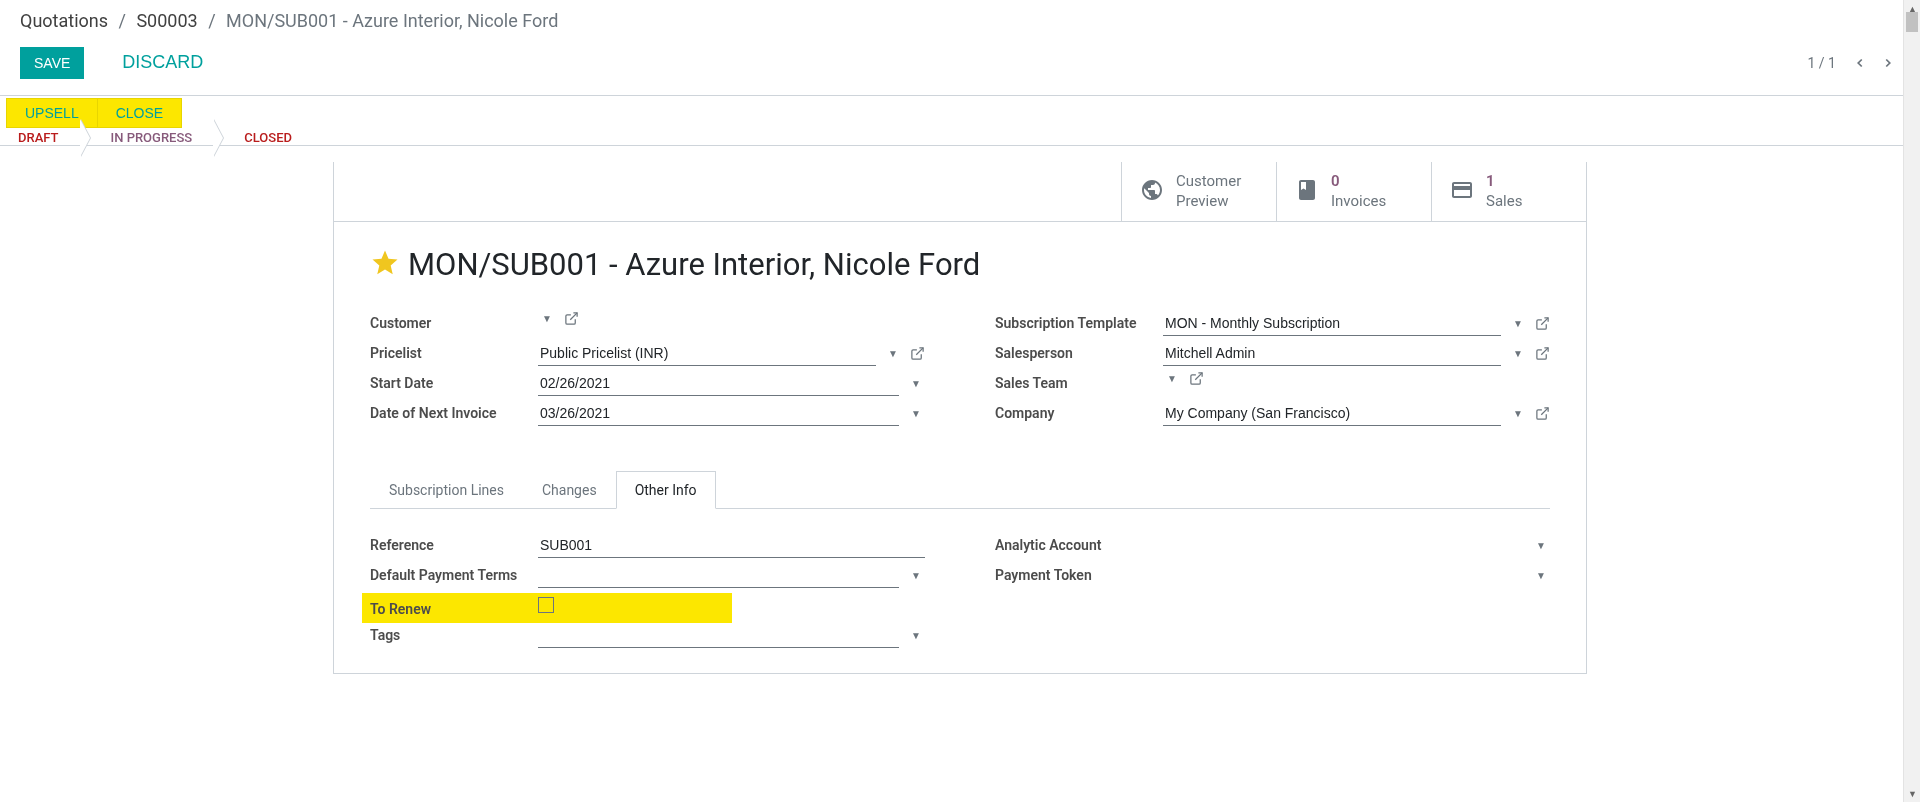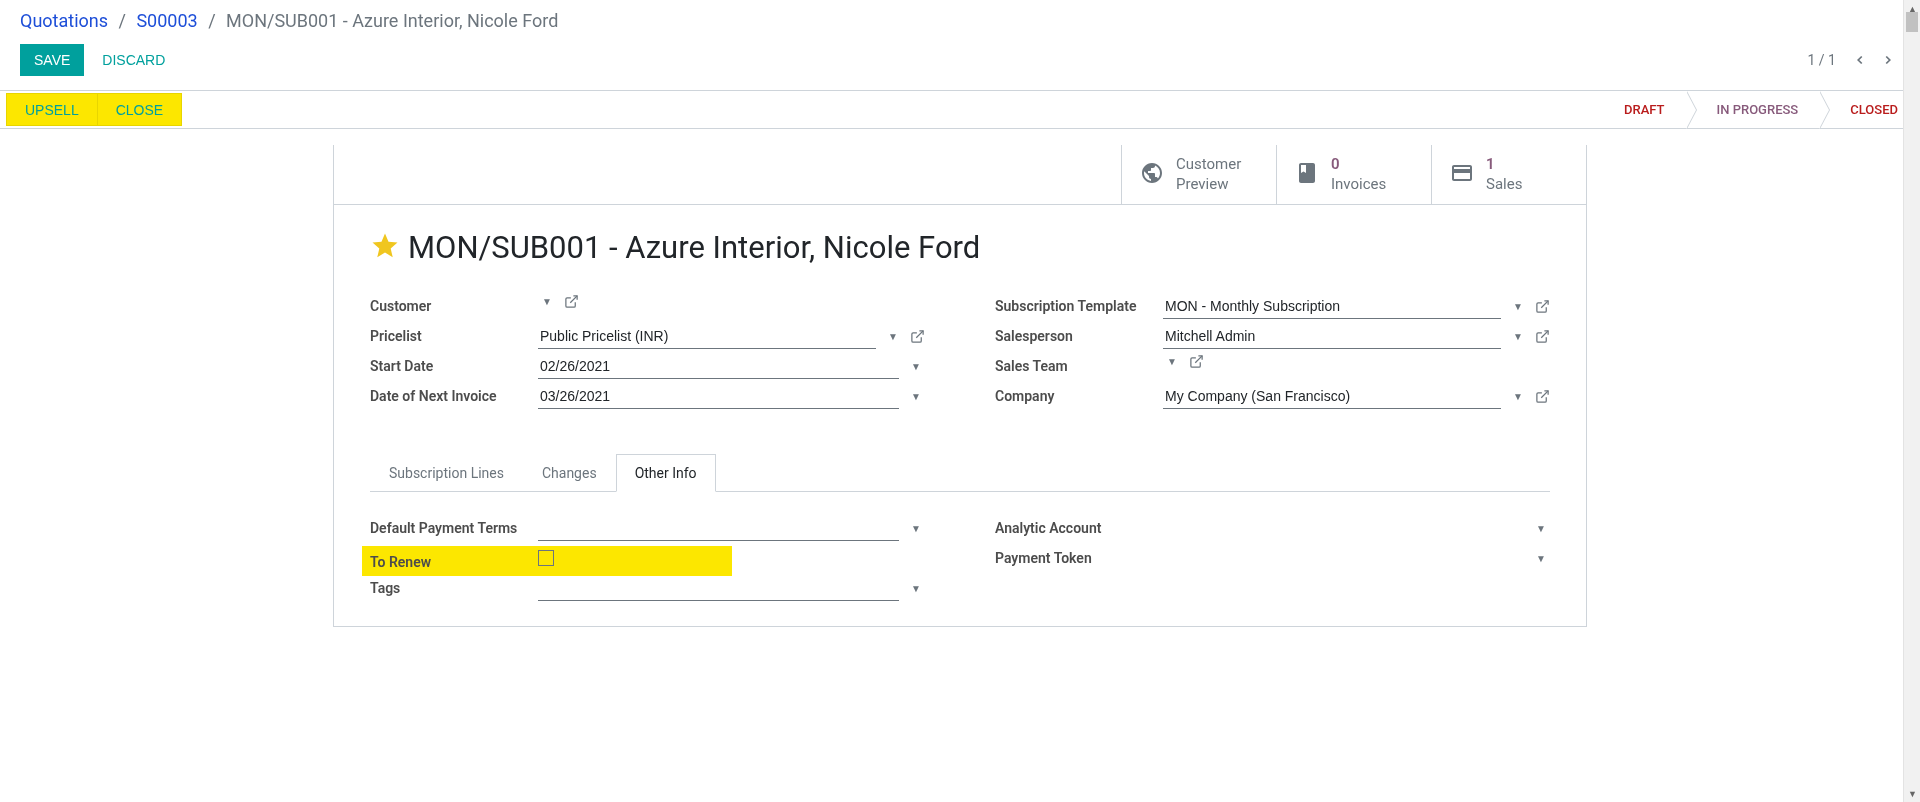--- a/index.html
+++ b/index.html
@@ -1,32 +1,32 @@
 <!DOCTYPE html>
 <html><head>
 <meta charset="utf-8">
 <style>
   * { box-sizing: border-box; margin: 0; padding: 0; }
   body { font-family: -apple-system, BlinkMacSystemFont, "Segoe UI", Roboto, sans-serif; font-size: 14px; color: #212529; background: #fff; }
   
   .breadcrumb { padding: 10px 20px 5px; font-size: 18px; color: #6c757d; }
-  .breadcrumb .bc-link { color: #1d4ed8; cursor: pointer; }
+  .breadcrumb .bc-link { color: #404040; cursor: pointer; }
   .breadcrumb .sep { margin: 0 6px; color: #6c757d; }
   .breadcrumb .bc-current { color: #6c757d; }
   
   .control-bar { display: flex; justify-content: space-between; align-items: center; padding: 8px 20px 14px; border-bottom: 1px solid #ced4da; }
-  .control-left { display: flex; gap: 4px; align-items: center; }
+  .control-left { display: flex; gap: 24px; align-items: center; }
   .btn-save { background: #00A09D; color: #fff; border: none; padding: 8px 14px; font-weight: 500; font-size: 14px; cursor: pointer; text-transform: uppercase; }
-  .btn-discard { background: transparent; color: #00A09D; border: none; padding: 8px 14px; font-weight: 400; font-size: 14px; cursor: pointer; text-transform: uppercase; }
+  .btn-discard { background: transparent; color: #00A09D; border: none; padding: 8px 14px; font-weight: 400; font-size: 18px; cursor: pointer; text-transform: uppercase; }
   .control-right { display: flex; align-items: center; gap: 12px; color: #6c757d; }
   .pager-arrows { display: flex; gap: 4px; }
   .pager-arrow { width: 24px; height: 24px; display: flex; align-items: center; justify-content: center; color: #6c757d; cursor: pointer; }
   .pager-arrow svg { width: 14px; height: 14px; }
   
-  .statusbar { display: flex; justify-content: space-between; align-items: stretch; border-bottom: 1px solid #ced4da; min-height: 38px; }
+  .statusbar { display: flex; justify-content: space-between; align-items: stretch; border-bottom: 1px solid #ced4da; min-height: 38px; flex-direction: column; }
   .status-left { display: flex; padding: 0 4px; }
   .status-btn { background: #fce700; color: #00A09D; border: 1px solid #e8d500; padding: 6px 18px; font-weight: 500; font-size: 14px; cursor: pointer; text-transform: uppercase; margin: 2px 0 2px 2px; }
   .status-btn + .status-btn { margin-left: 0; border-left: none; }
   .status-right { display: flex; align-items: stretch; }
   .status-stage { position: relative; display: flex; align-items: center; padding: 0 22px 0 30px; color: #b91c1c; font-size: 13px; font-weight: 500; text-transform: uppercase; cursor: pointer; background: #fff; border-left: none; }
   .status-stage:first-child { padding-left: 18px; }
   .status-stage.active { color: #875A7B; }
   .status-stage:not(:last-child)::after {
     content: ""; position: absolute; right: -9px; top: 50%; transform: translateY(-50%);
     width: 0; height: 0; border-top: 19px solid transparent; border-bottom: 19px solid transparent;
@@ -284,20 +284,26 @@
         <div class="tab">Subscription Lines</div>
         <div class="tab">Changes</div>
         <div class="tab active">Other Info</div>
       </div>
 
       <div class="tab-content">
         <div class="tab-grid">
 
           <div>
             <div class="field-row">
+              <div class="field-label">Reference</div>
+              <div class="field-widget">
+                <input class="field-input" value="SUB001" style="">
+              </div>
+            </div>
+            <div class="field-row">
               <div class="field-label">Default Payment Terms</div>
               <div class="field-widget">
                 <input class="field-input" value="" style="">
                 <span class="field-caret">▼</span>
               </div>
             </div>
             <div class="field-row to-renew-row">
               <div class="field-label">To Renew</div>
               <div class="field-widget">
                 <div class="checkbox-widget"></div>

